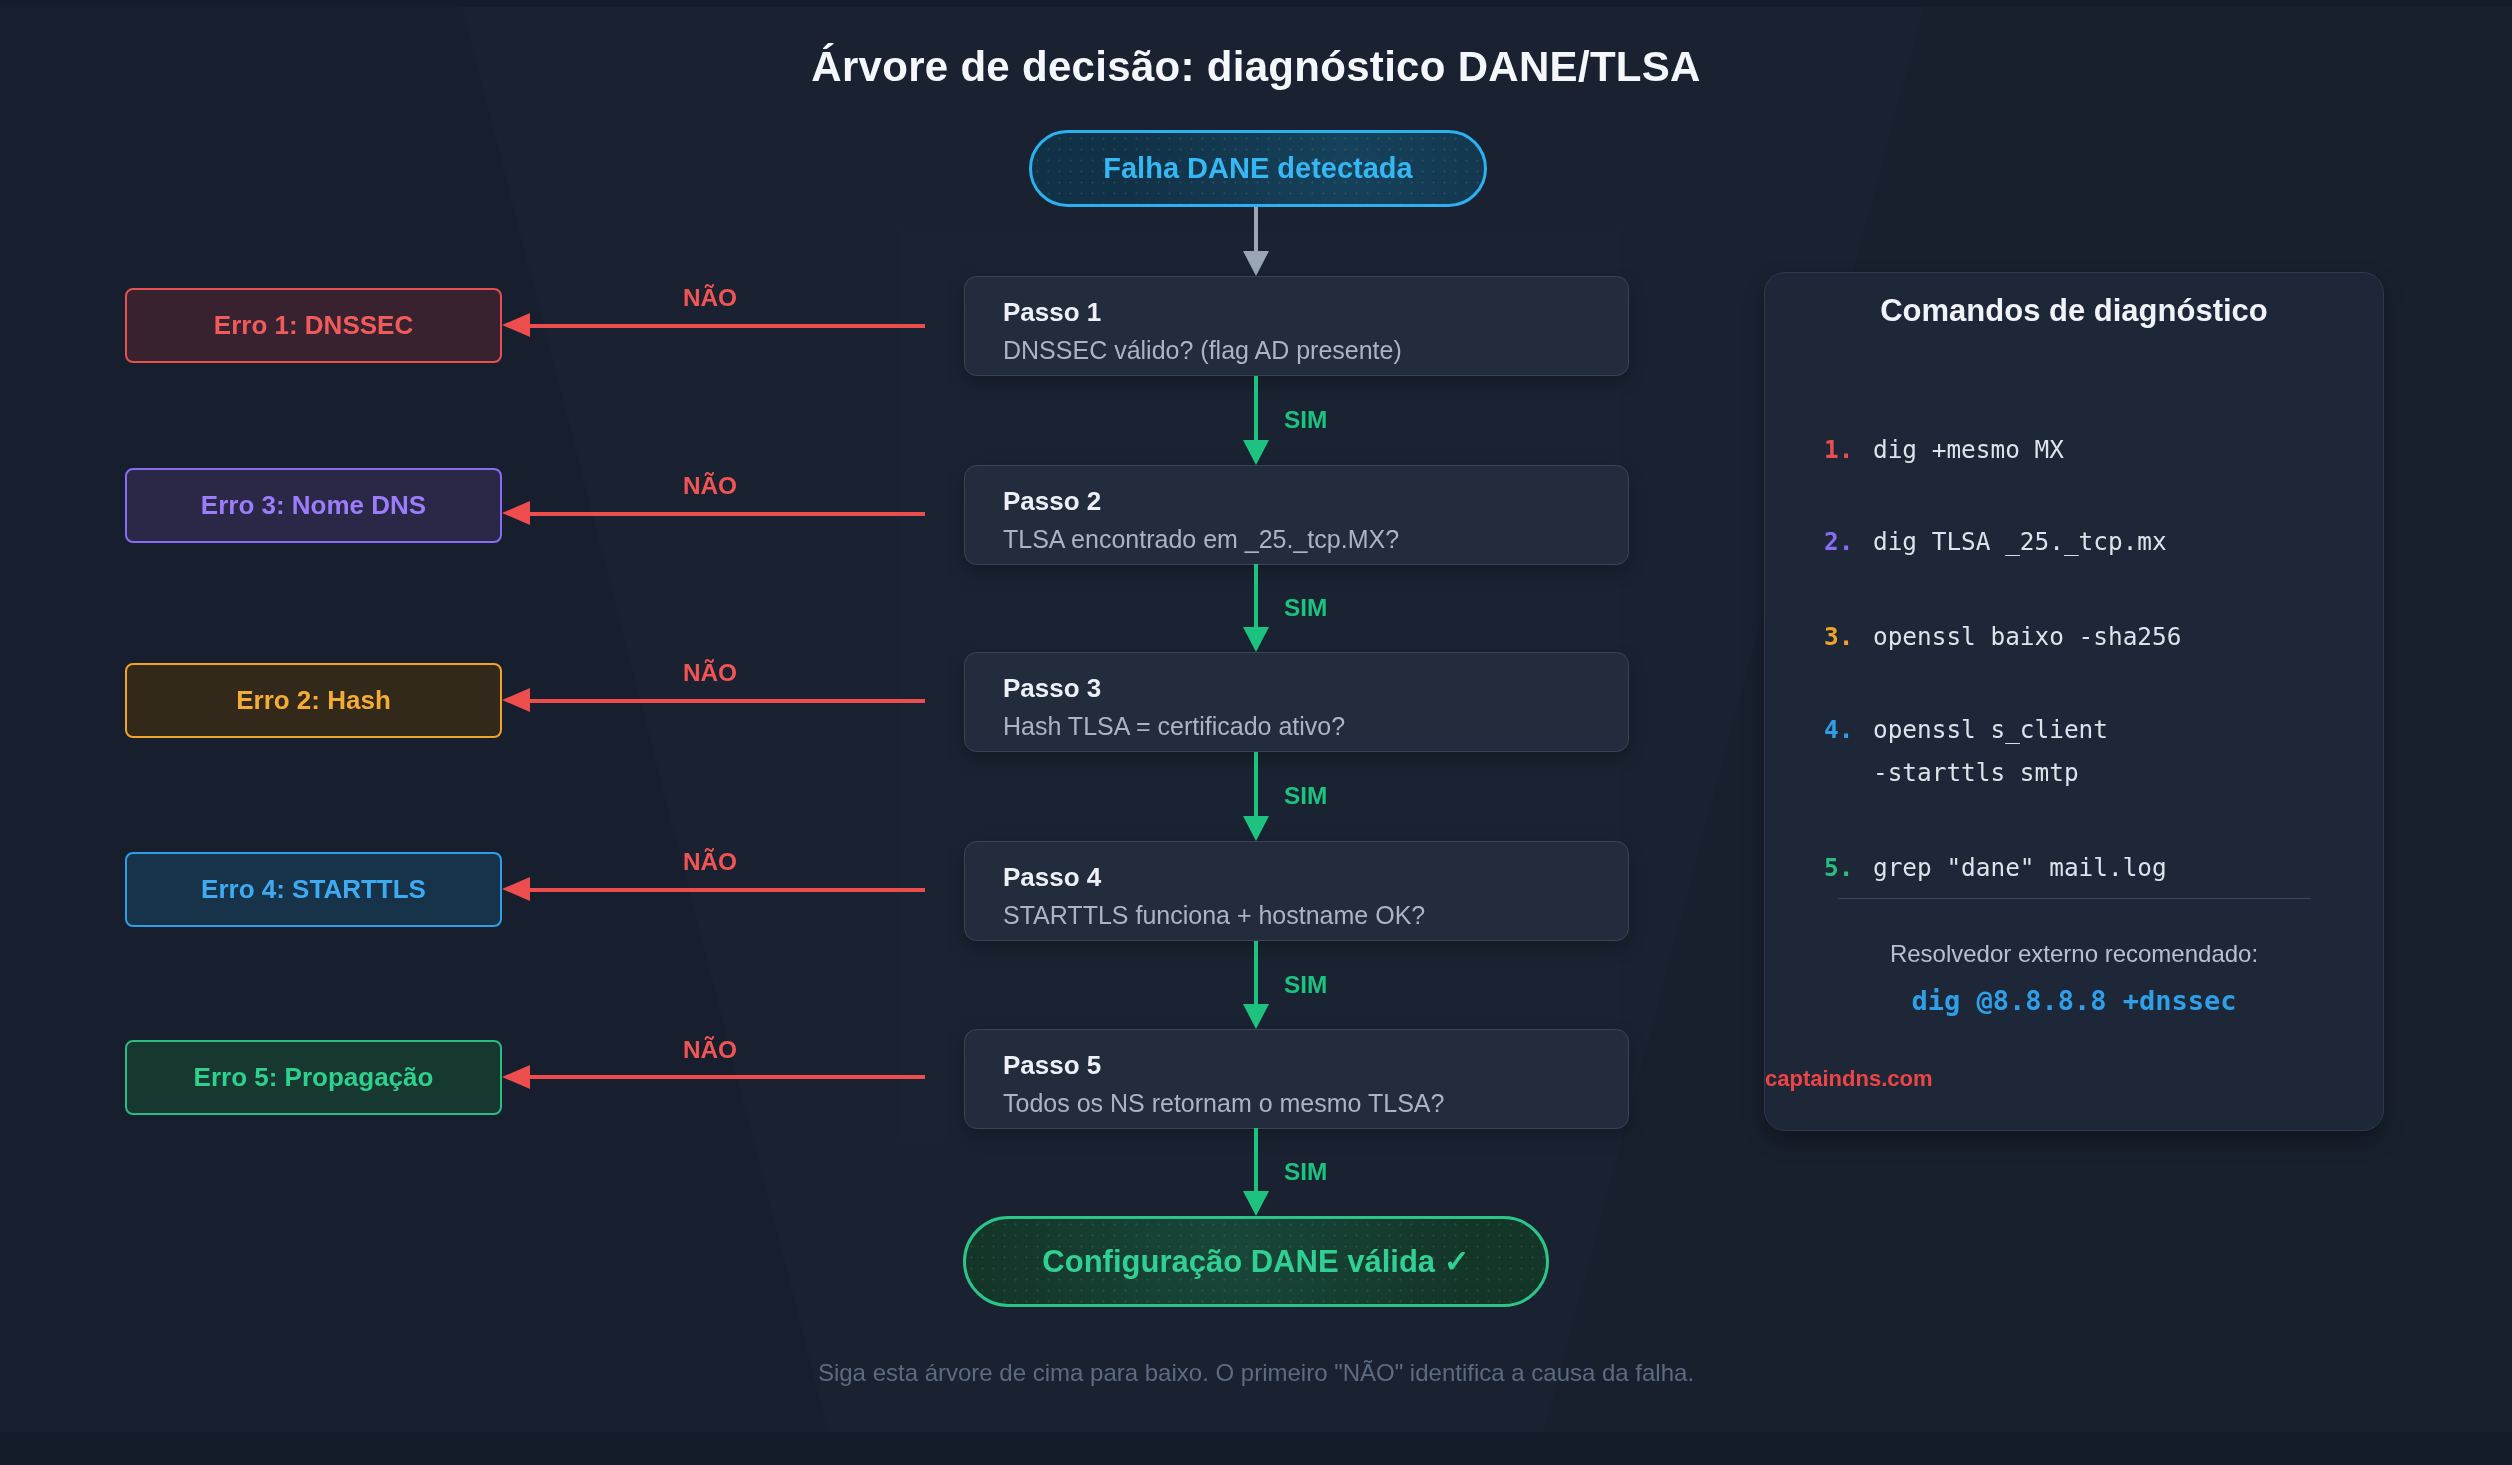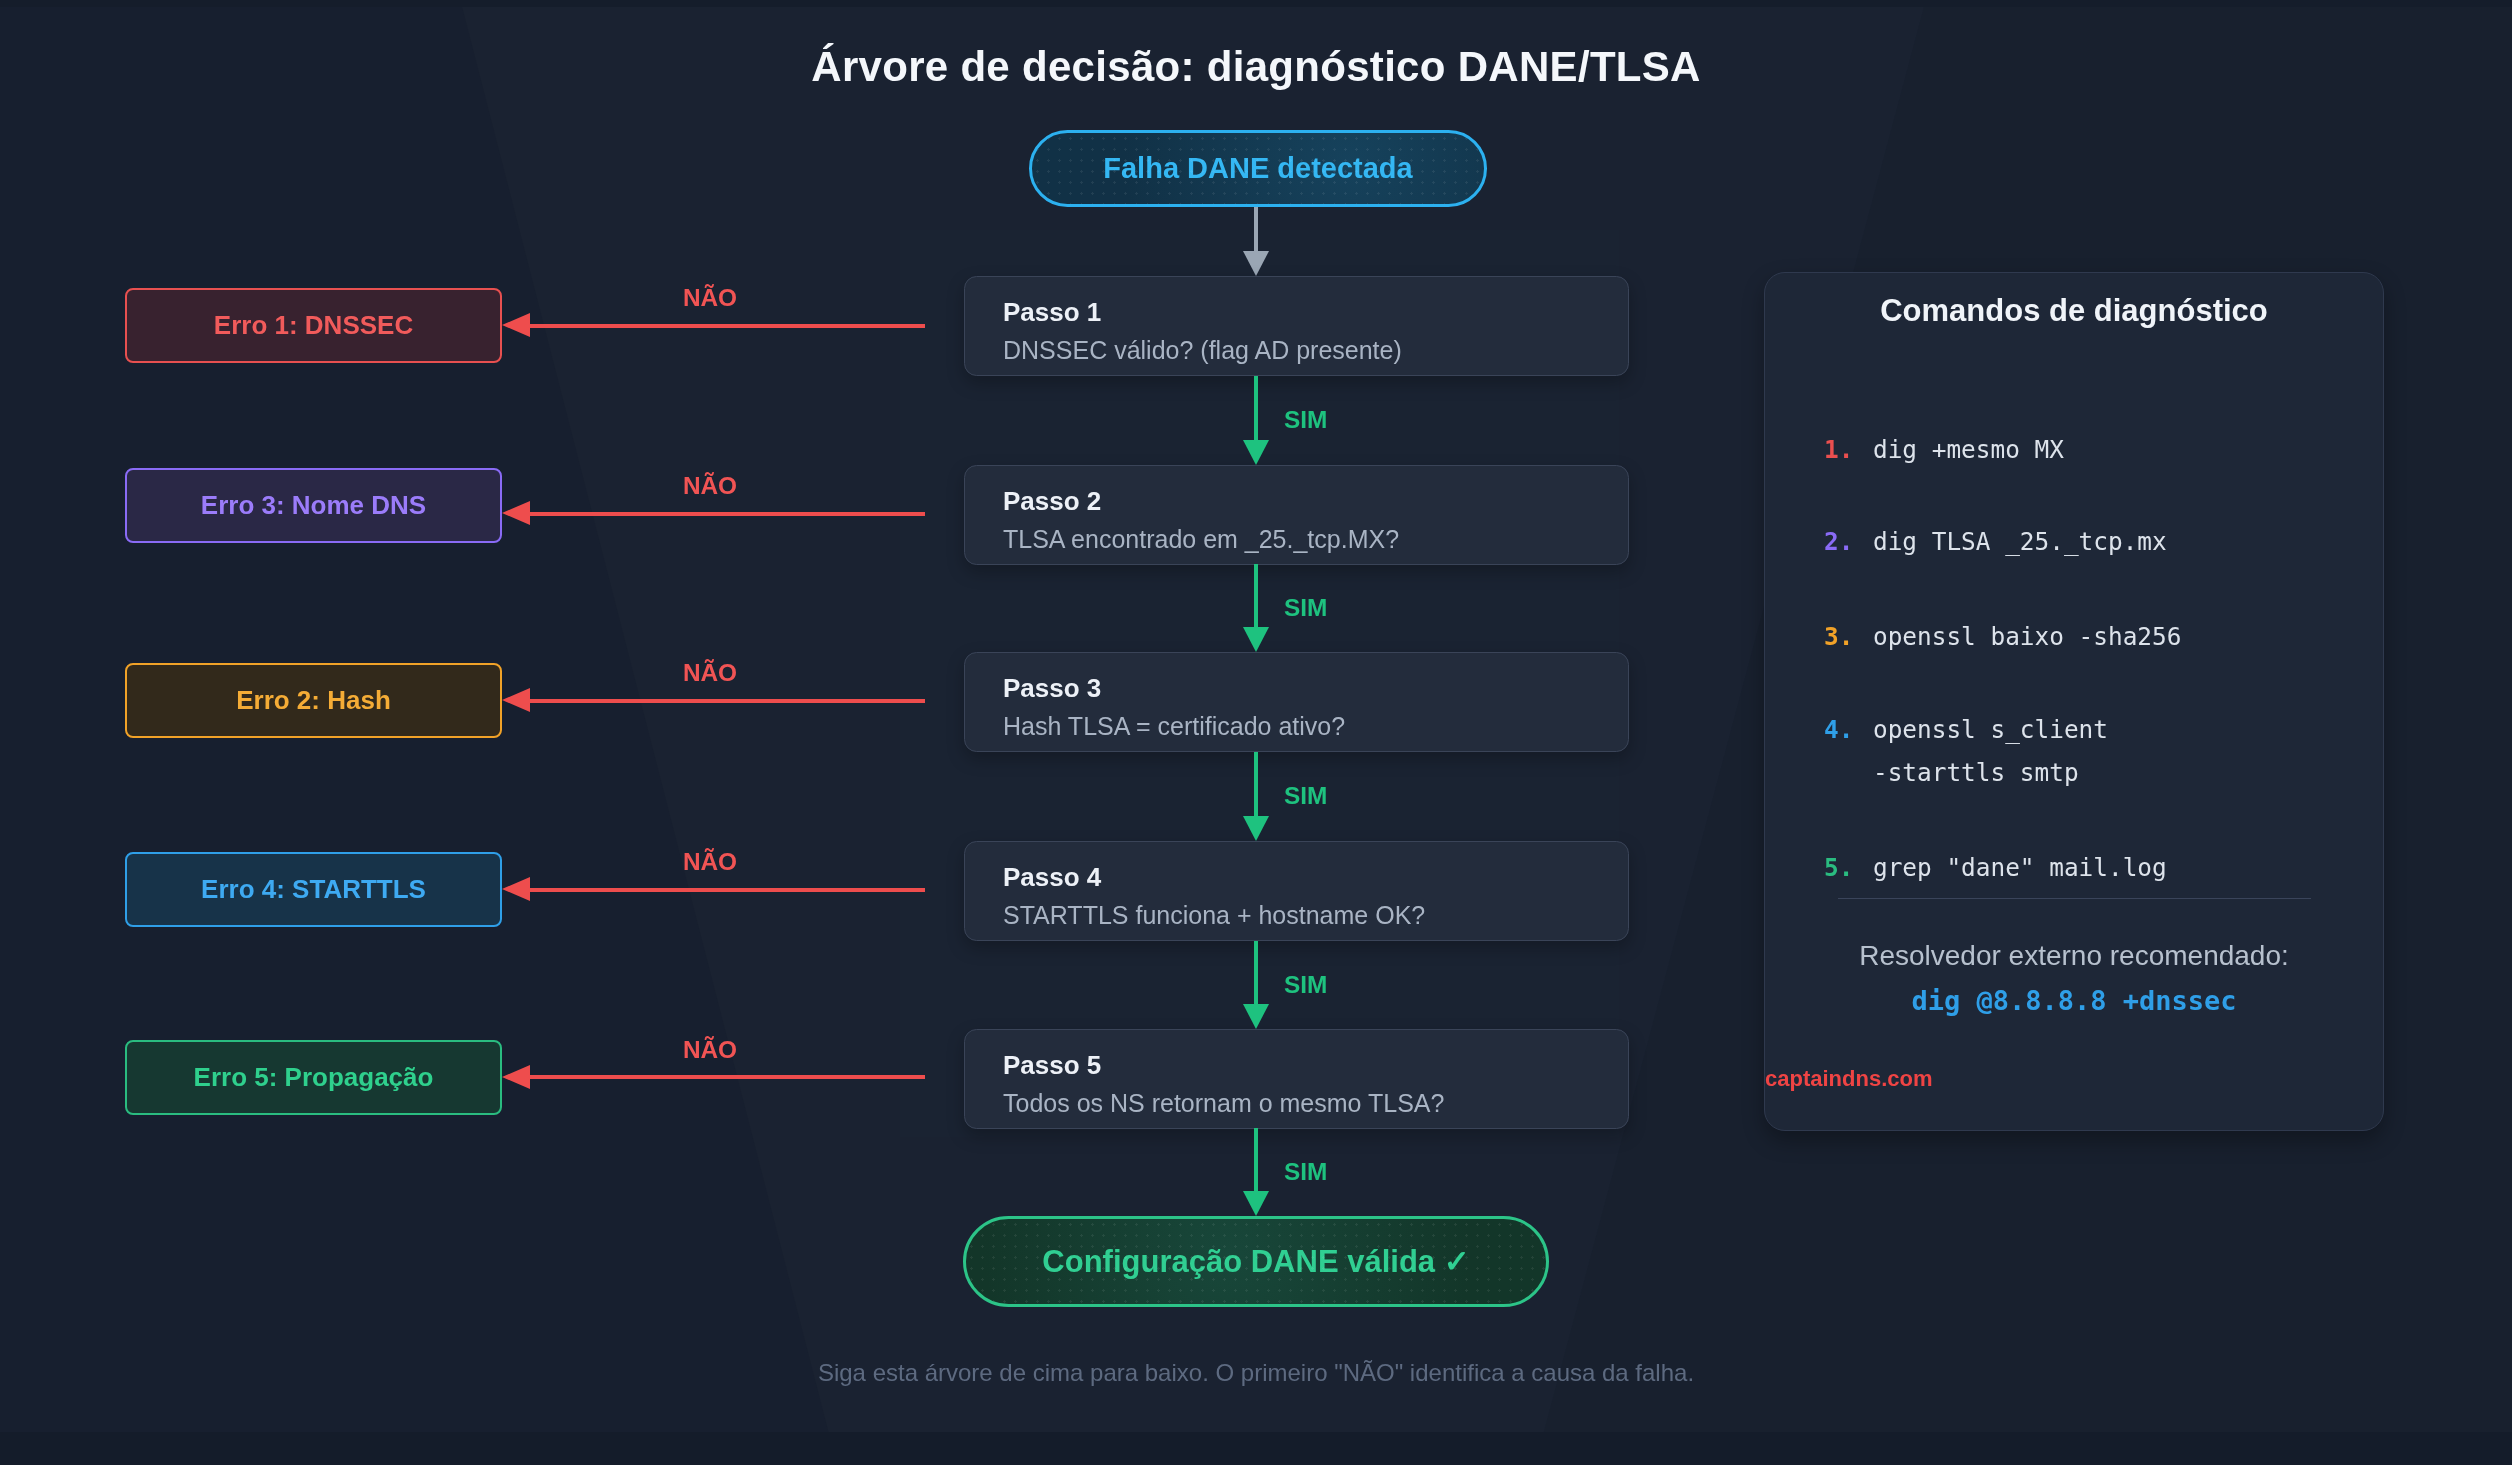--- a/index.html
+++ b/index.html
@@ -73,21 +73,21 @@
   .cmd-item{position:absolute;left:59px;width:509px;
         font-family:"DejaVu Sans Mono",monospace;font-size:24.4px;line-height:43px;color:#dde3eb;
         white-space:pre-line;}
   .cmd-num{display:inline-block;width:49px;font-weight:700;}
   .cmd-text{display:inline-block;vertical-align:top;}
   .n-red{color:#ea4f4f;} .n-purple{color:#8a6bf6;} .n-orange{color:#f1a228;}
   .n-blue{color:#2f9fe8;} .n-green{color:#2abc80;}
   .panel-divider{position:absolute;left:73px;top:625px;width:473px;height:0;
         border-top:1.4px solid #3a445a;}
   .resolver-note{position:absolute;left:0;top:667px;width:100%;text-align:center;
-        font-size:28px;color:#b7c1ce;}
+        font-size:24px;color:#b7c1ce;}
   .resolver-cmd{position:absolute;left:0;top:712px;width:100%;text-align:center;
         font-family:"DejaVu Sans Mono",monospace;font-size:27px;font-weight:700;color:#2f9fe8;}
   .brand{position:absolute;left:0;top:793px;width:100%;text-align:left;
         font-size:22px;font-weight:700;color:#ef4444;}
 
   .footnote{position:absolute;left:0;top:1359px;width:2512px;text-align:center;
         font-size:24px;color:#5d6a80;}
 </style>
 </head>
 <body>

